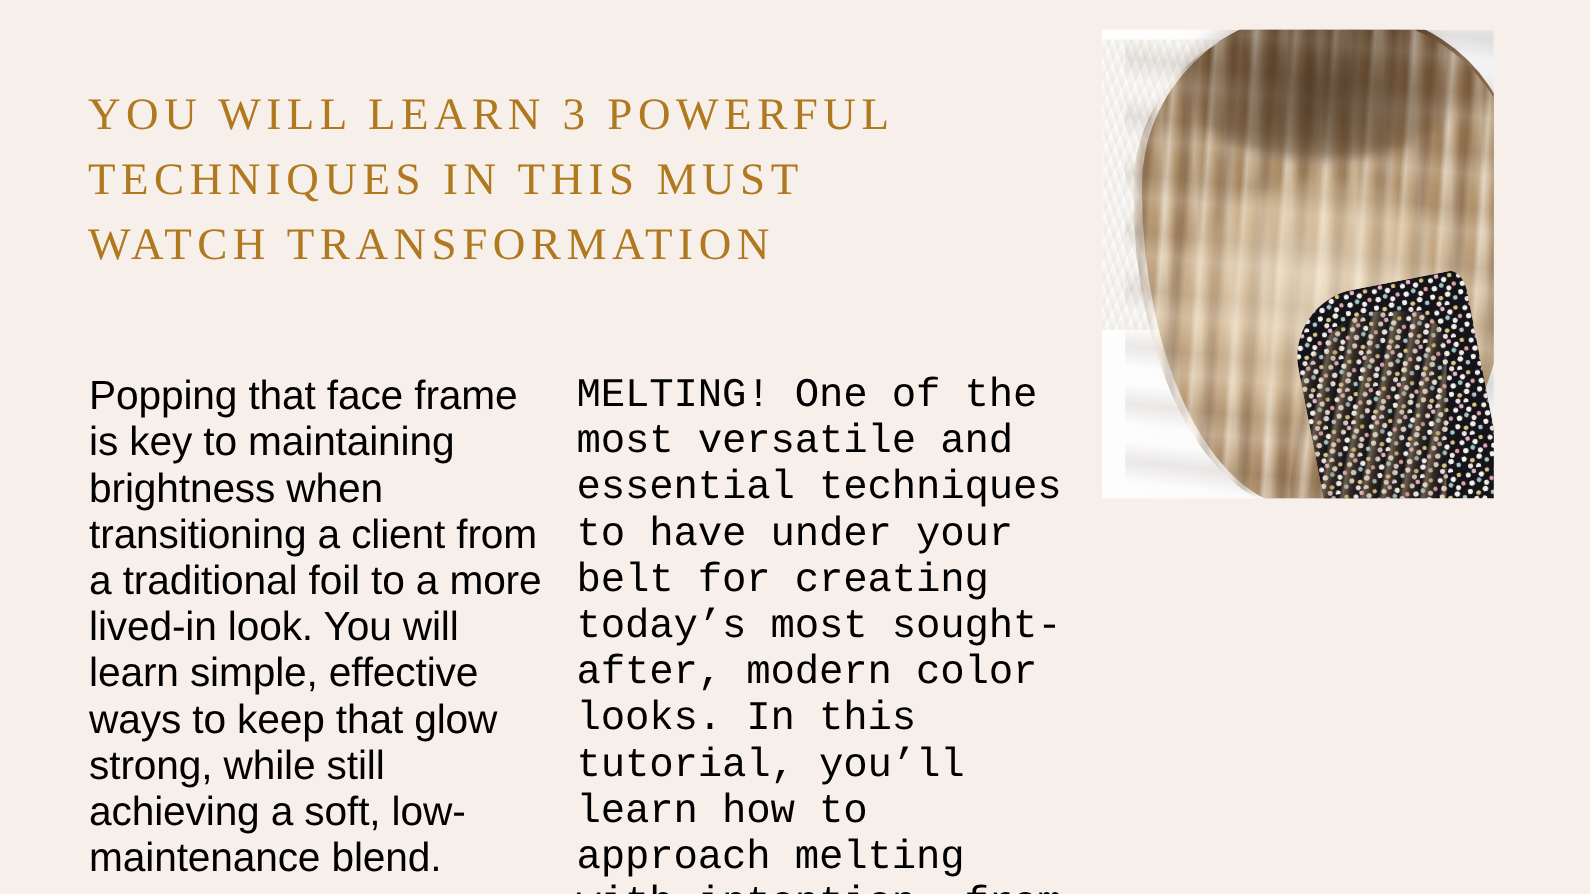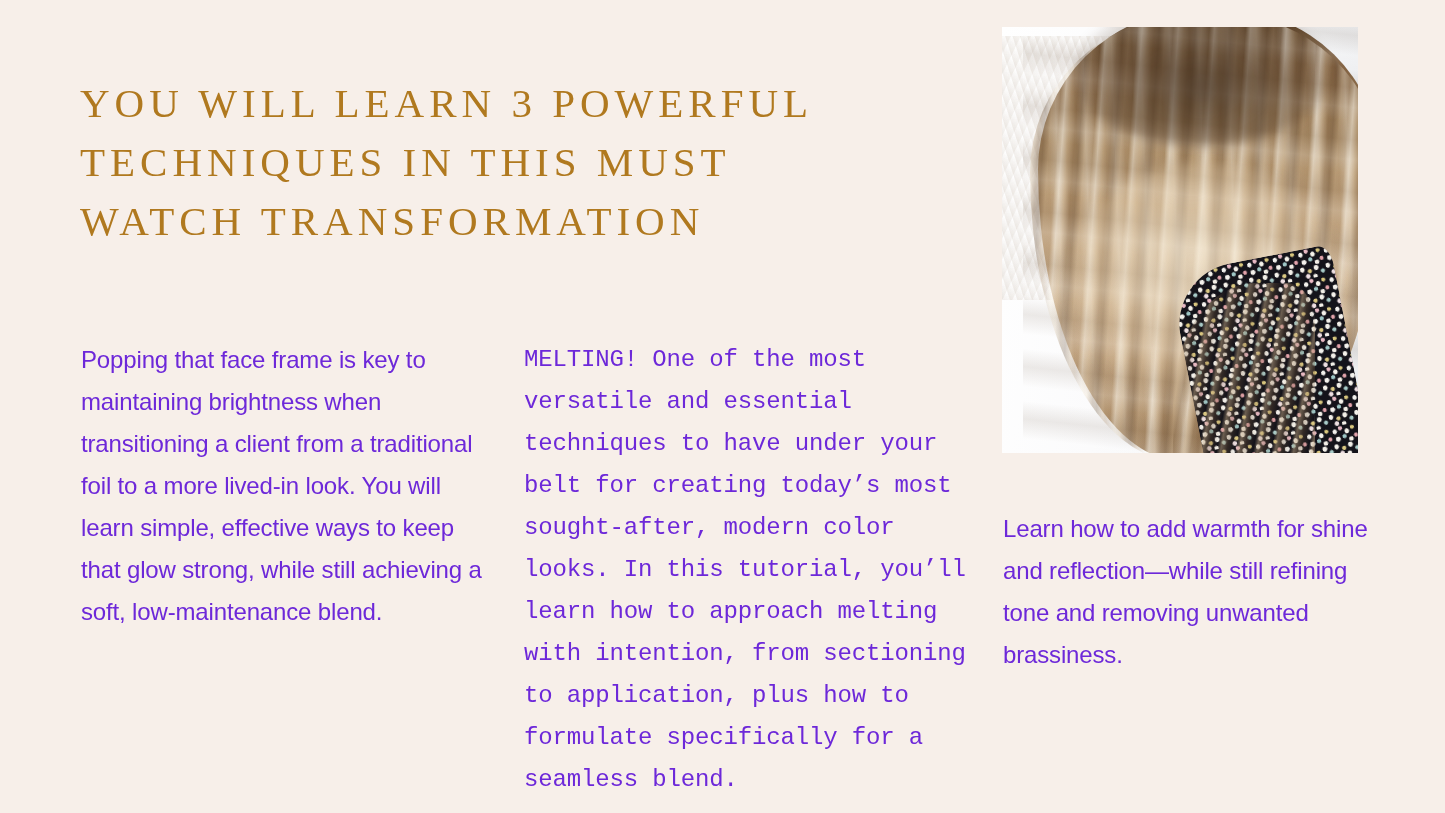--- a/index.html
+++ b/index.html
@@ -33,23 +33,23 @@
     letter-spacing: 5.0px;
     color: #B0791F;
     text-transform: uppercase;
     font-weight: 400;
     white-space: pre-line;
   }
 
   
   .col {
     position: absolute;
-    color: #6d28d9;
+    color: #000000;
     font-family: "Liberation Sans", "DejaVu Sans", sans-serif;
-    font-size: 24px;
+    font-size: 37px;
     line-height: 42px;
     font-weight: 400;
     letter-spacing: -0.15px;
     white-space: pre-line;
   }
   #col-1 {
     left: 81px;
     top: 339px;
     width: 412px;
   }
@@ -245,21 +245,20 @@
 <body>
 
 <div id="page">
 
   <h1 id="headline">You will learn 3 powerful techniques in this must watch transformation</h1>
 
   <div class="col" id="col-1">Popping that face frame is key to maintaining brightness when transitioning a client from a traditional foil to a more lived-in look. You will learn simple, effective ways to keep that glow strong, while still achieving a soft, low-maintenance blend.</div>
 
   <div class="col" id="col-2">MELTING! One of the most versatile and essential techniques to have under your belt for creating today’s most sought-after, modern color looks. In this tutorial, you’ll learn how to approach melting with intention, from sectioning to application, plus how to formulate specifically for a seamless blend.</div>
 
-  <div class="col" id="col-3">Learn how to add warmth for shine and reflection—while still refining tone and removing unwanted brassiness.</div>
 
   <div id="photo-frame">
     <div id="photo">
       <div class="wisps"></div>
       <div class="hair-mass"></div>
       <div class="strands"></div>
       <div class="waves"></div>
       <div class="blonde-glow"></div>
       <div class="roots"></div>
       <div class="garment"></div>

